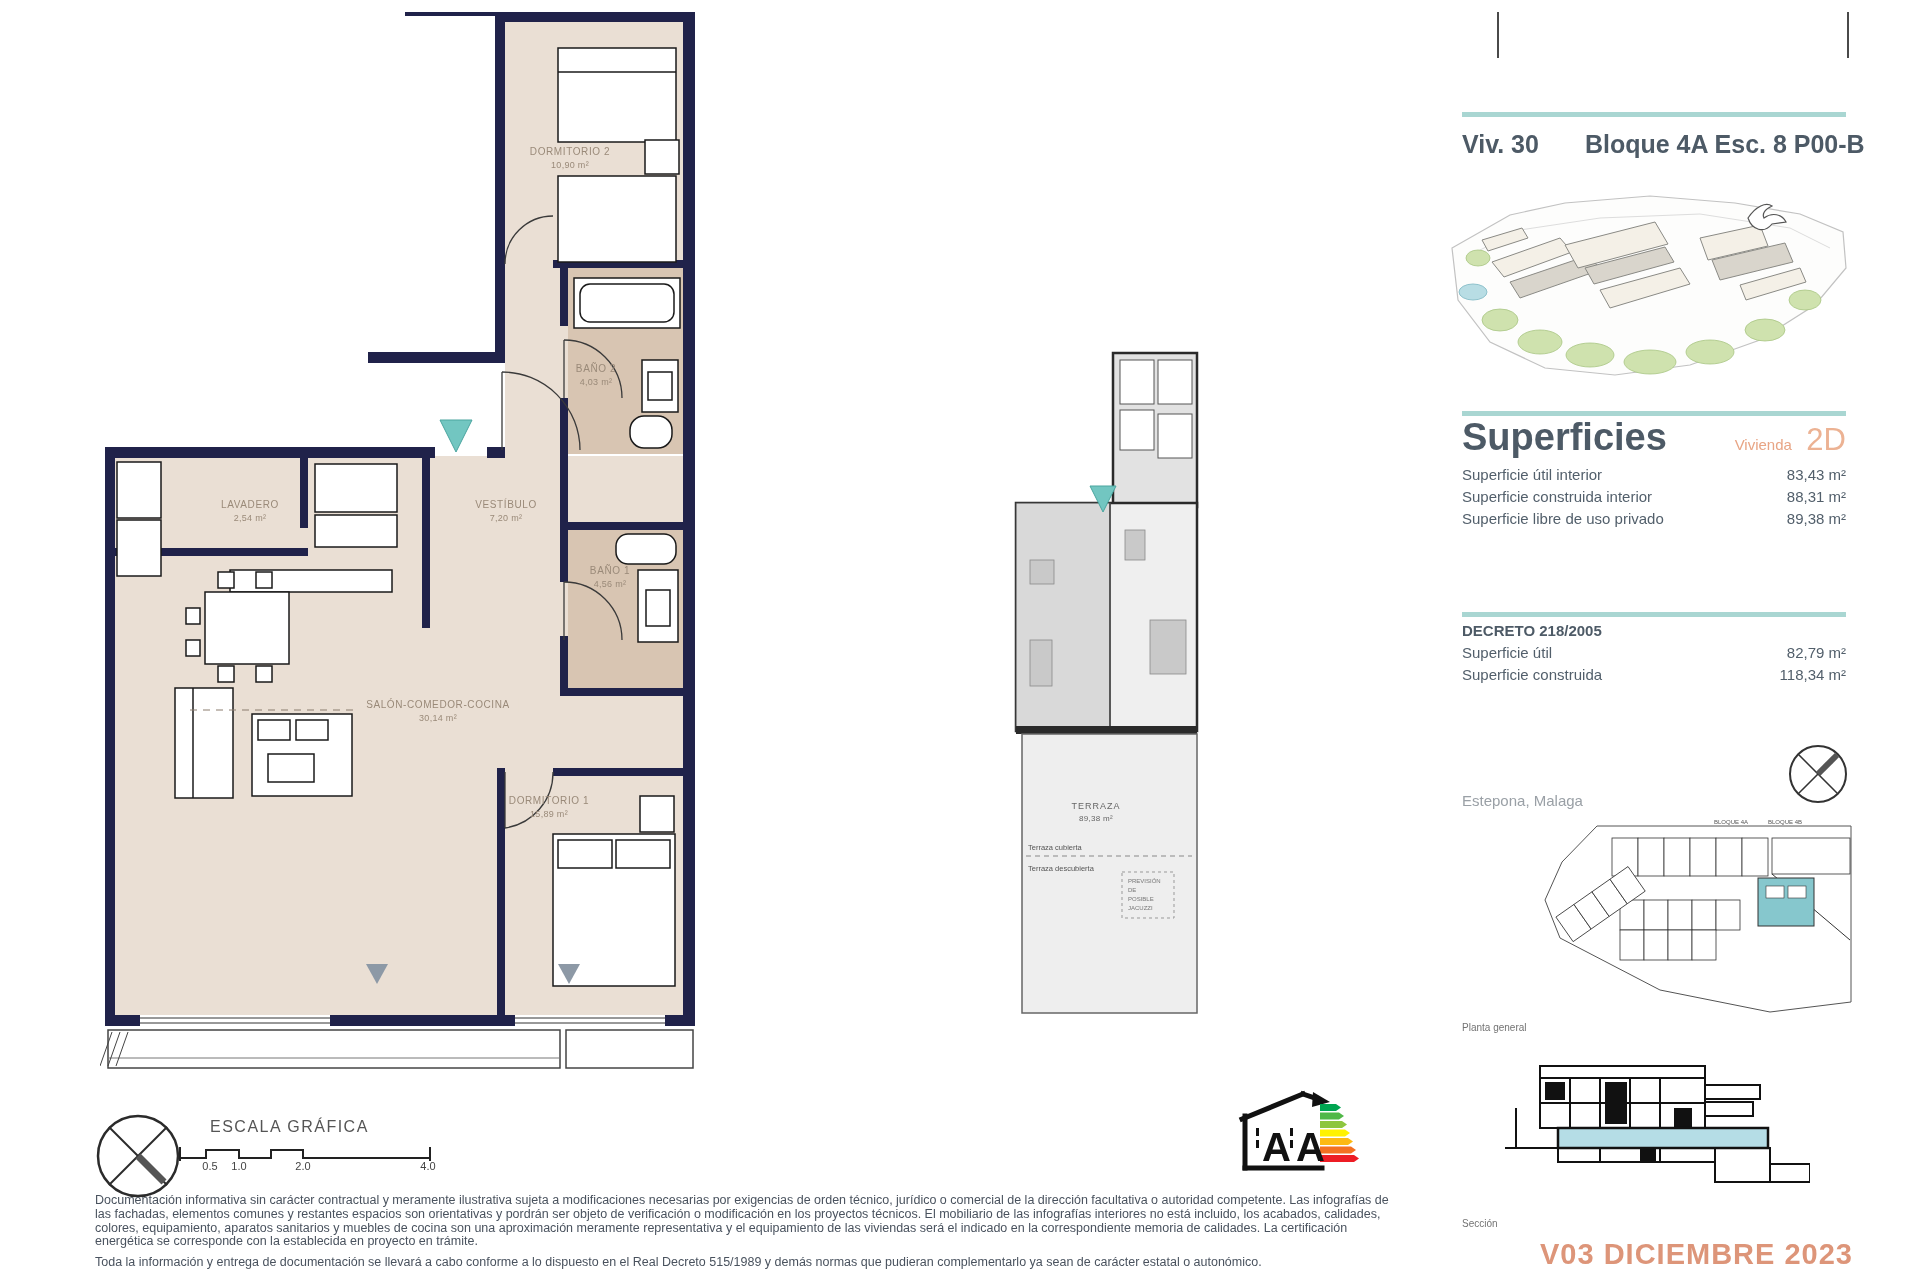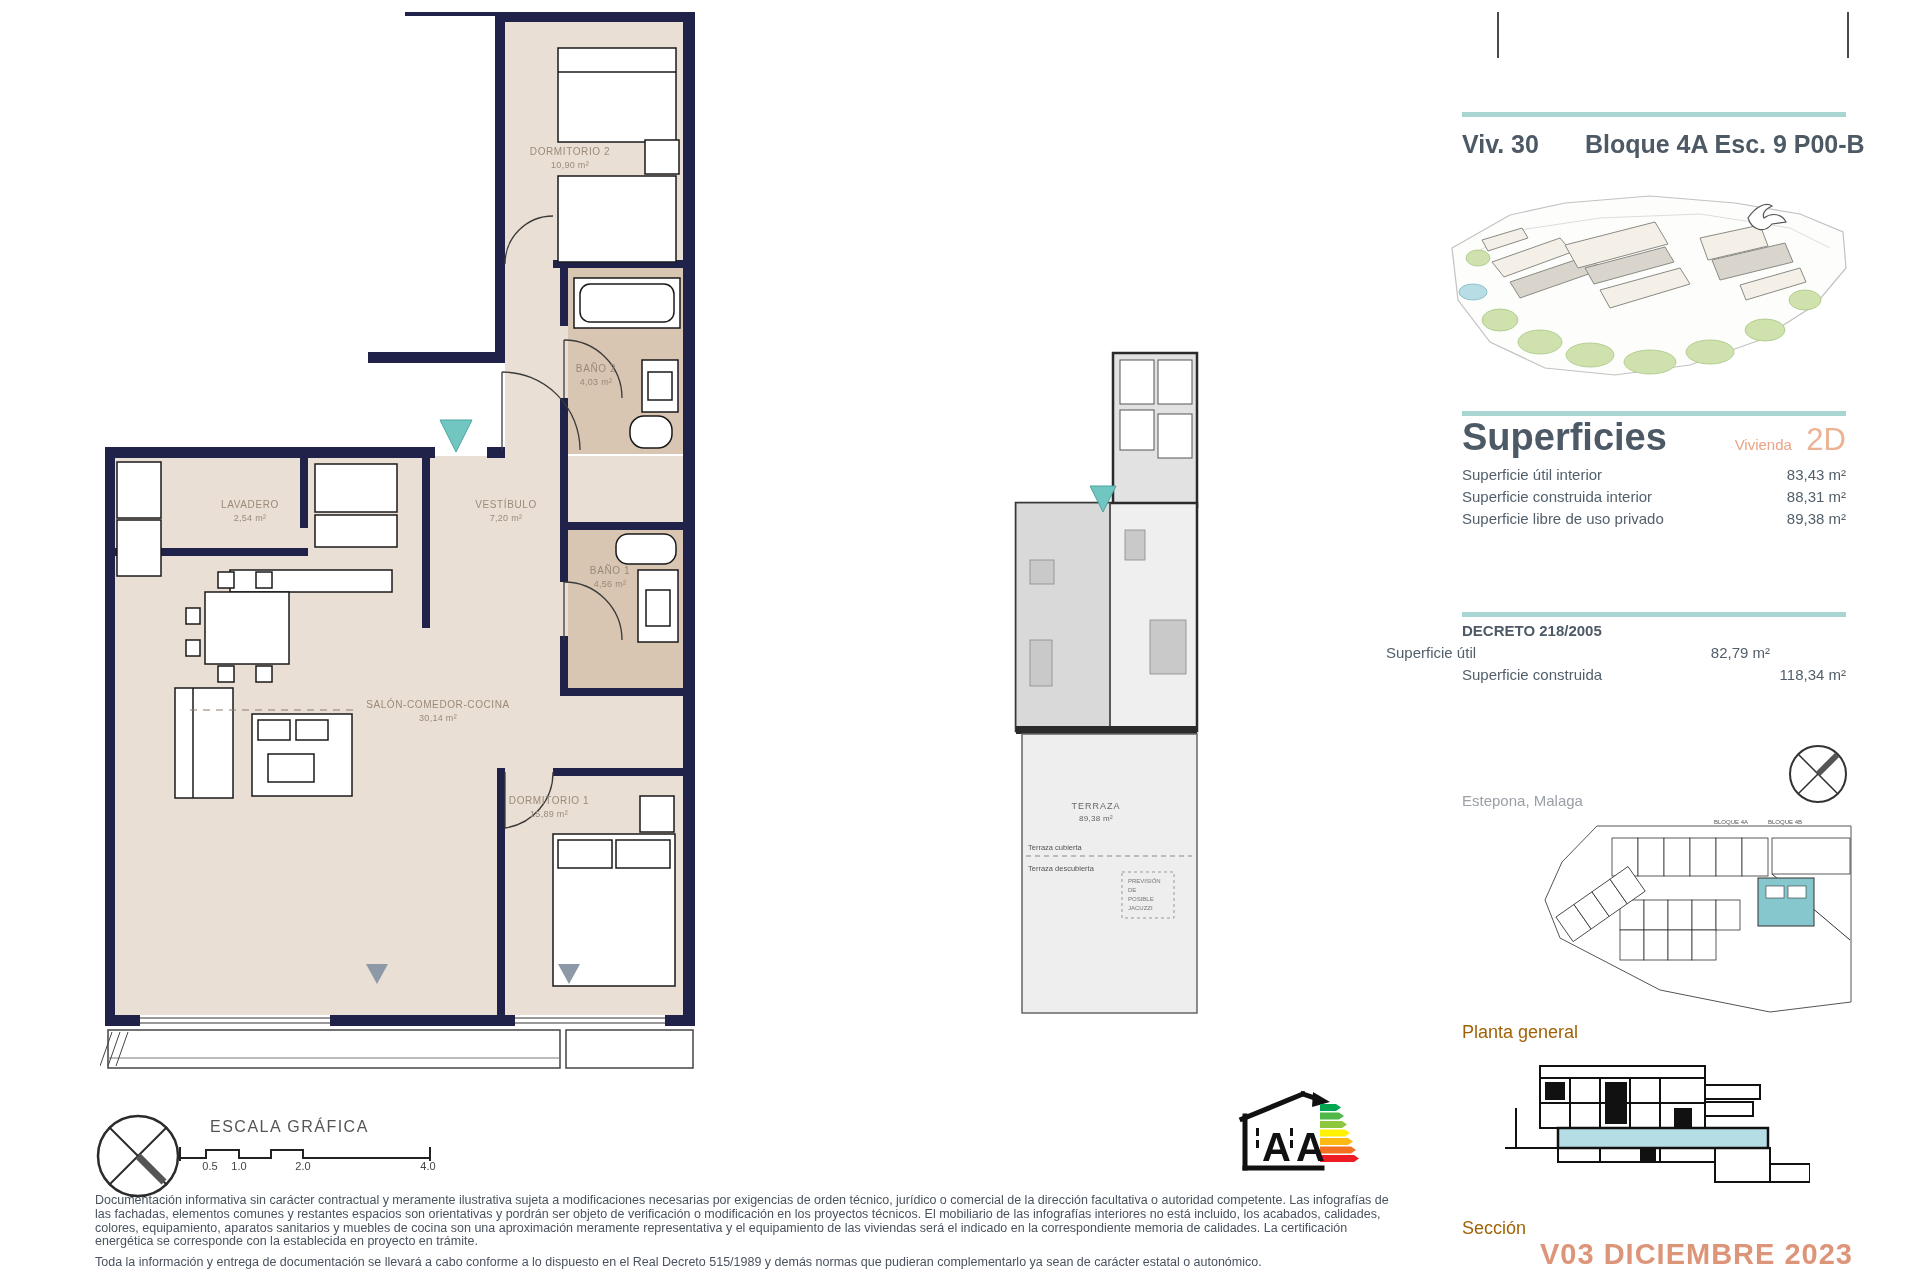--- a/index.html
+++ b/index.html
@@ -9,21 +9,21 @@
   .rule{position:absolute;height:5px;background:#a9d6d2;}
   .title-row{position:absolute;display:flex;gap:46px;font-size:25px;font-weight:bold;color:#4d5a66;}
   .sup-head{position:absolute;display:flex;justify-content:space-between;align-items:baseline;}
   .sup-title{font-size:38px;font-weight:bold;color:#4d5a66;}
   .viv-label{font-size:15px;color:#e8a585;}
   .viv-type{font-size:31px;color:#ecb293;margin-left:10px;}
   .spec-row{position:absolute;width:384px;display:flex;justify-content:space-between;
             font-size:15px;color:#525f6b;}
   .dec-title{position:absolute;font-size:15px;font-weight:bold;color:#4d5a66;}
   .loc{position:absolute;font-size:15px;color:#9aa0a6;}
-  .cap{position:absolute;font-size:18px;color:#a16207;}
+  .cap{position:absolute;font-size:10px;color:#737373;}
   .version{position:absolute;font-size:29px;font-weight:bold;color:#dd9579;letter-spacing:1px;}
   .plan-label{position:absolute;transform:translateX(-50%);text-align:center;
               color:#9a8a79;font-size:10px;letter-spacing:.6px;line-height:1.35;white-space:nowrap;}
   .plan-label .rarea{font-size:9px;letter-spacing:.3px;}
   .salon-bg{background:#eadfd4;padding:0 8px;text-align:right;}
   .mini-label{position:absolute;transform:translateX(-50%);text-align:center;color:#666;
               font-size:9px;letter-spacing:1px;line-height:1.4;white-space:nowrap;}
   .mini-label .rarea{font-size:8px;letter-spacing:.3px;}
   .terr-sub{position:absolute;font-size:7.5px;color:#555;white-space:nowrap;}
   .jacuzzi{position:absolute;font-size:6px;line-height:1.5;color:#777;white-space:pre-line;
@@ -208,21 +208,21 @@
 DE
 POSIBLE
 JACUZZI</div>
 
 <div class="cropmark" style="left:1497px;top:12px;height:46px"></div>
 <div class="cropmark" style="left:1847px;top:12px;height:46px"></div>
 
 <div class="rule" style="left:1462px;top:112px;width:384px"></div>
 <div class="title-row" style="left:1462px;top:130px">
   <span>Viv. 30</span>
-  <span>Bloque 4A Esc. 9 P00-B</span>
+  <span>Bloque 4A Esc. 8 P00-B</span>
 </div>
 
 <svg class="abs" style="left:1445px;top:188px" width="405" height="212" viewBox="1445 188 405 212">
   <path d="M1452,248 L1510,215 L1565,203 L1650,196 L1735,203 L1800,214 L1843,232 L1846,268 L1815,305 L1760,340 L1690,365 L1615,375 L1545,368 L1490,342 L1458,300 Z" fill="#fdfdfc" stroke="#c2c2c2" stroke-width="1.2"></path>
   <path d="M1470,255 L1520,230 L1600,218 L1700,214 L1790,228 L1830,248" fill="none" stroke="#dddddd" stroke-width="1"></path>
   <g fill="#cfe2ae" stroke="#a8c583" stroke-width="0.8">
     <ellipse cx="1500" cy="320" rx="18" ry="11"></ellipse>
       <ellipse cx="1540" cy="342" rx="22" ry="12"></ellipse>
     <ellipse cx="1590" cy="355" rx="24" ry="12"></ellipse>
       <ellipse cx="1650" cy="362" rx="26" ry="12"></ellipse>
@@ -262,21 +262,21 @@
   <span>Superficie construida interior</span>
     <span>88,31 m²</span>
 </div>
 <div class="spec-row" style="left:1462px;top:510px">
   <span>Superficie libre de uso privado</span>
     <span>89,38 m²</span>
 </div>
 
 <div class="rule" style="left:1462px;top:612px;width:384px"></div>
 <div class="dec-title" style="left:1462px;top:622px">DECRETO 218/2005</div>
-<div class="spec-row" style="left:1386px;top:644px">
+<div class="spec-row" style="left:1462px;top:644px">
   <span>Superficie útil</span>
     <span>82,79 m²</span>
 </div>
 <div class="spec-row" style="left:1462px;top:666px">
   <span>Superficie construida</span>
     <span>118,34 m²</span>
 </div>
 
 <div class="loc" style="left:1462px;top:792px">Estepona, Malaga</div>
 

